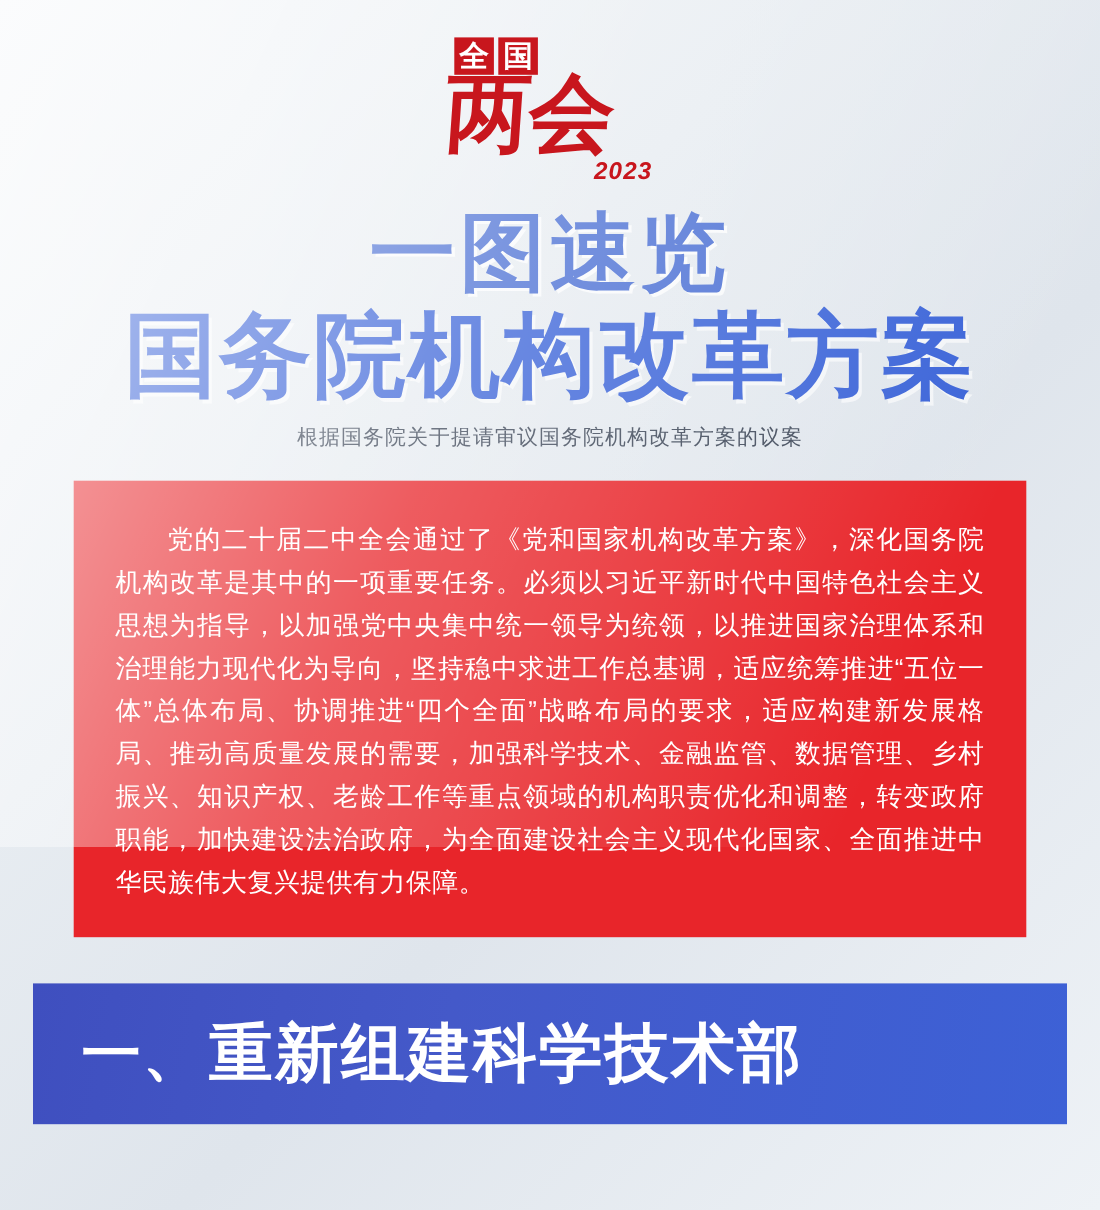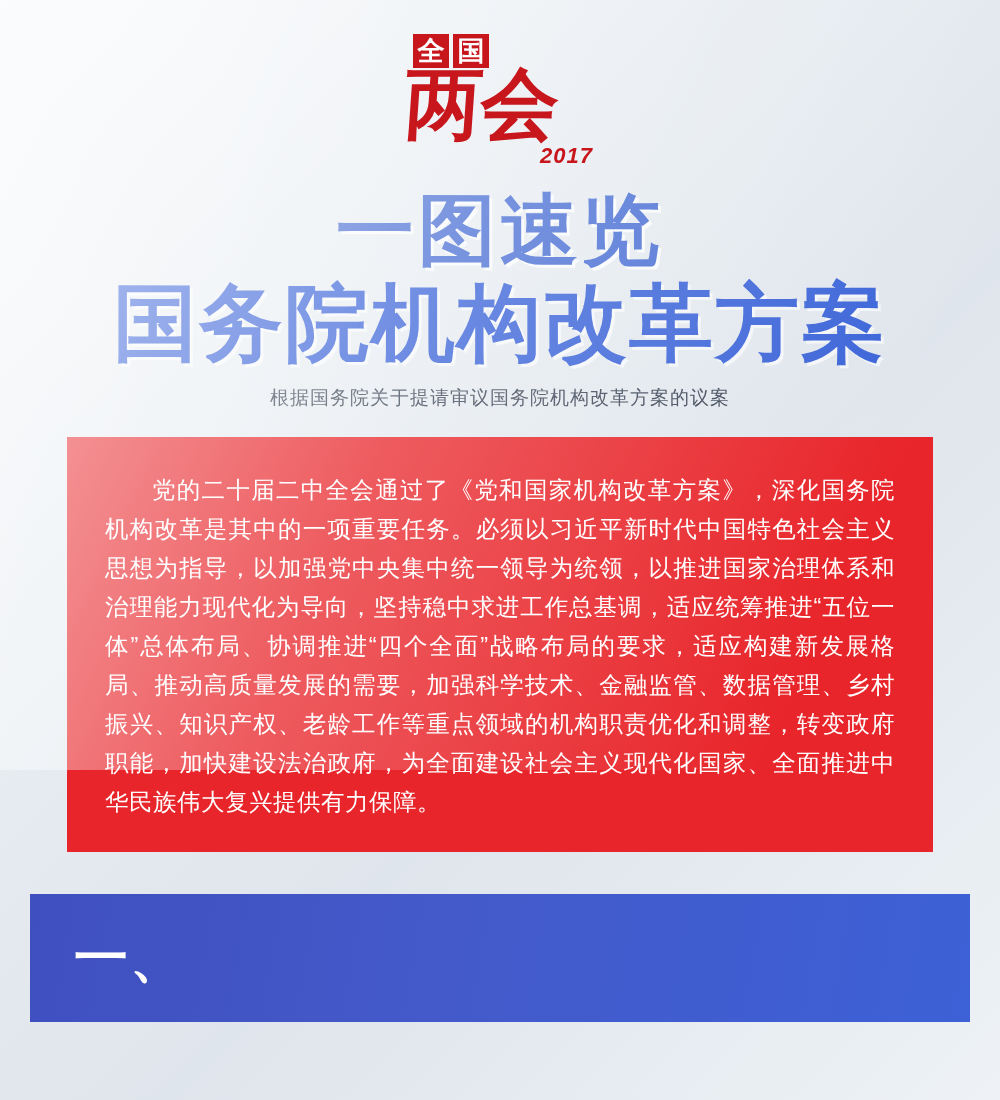--- a/index.html
+++ b/index.html
@@ -174,29 +174,30 @@
 
 <div class="poster">
 
   <div class="logo-wrap">
     <div class="logo">
       <div class="logo-top">
         <span>全</span>
         <span>国</span>
       </div>
       <div class="logo-big">两会</div>
-      <div class="logo-year">2017</div>
+      <div class="logo-year">2023</div>
     </div>
   </div>
 
   <div class="title-1">一图速览</div>
   <div class="title-2">国务院机构改革方案</div>
   <div class="subtitle">根据国务院关于提请审议国务院机构改革方案的议案</div>
 
   <div class="red-panel">
     <p>党的二十届二中全会通过了《党和国家机构改革方案》，深化国务院机构改革是其中的一项重要任务。必须以习近平新时代中国特色社会主义思想为指导，以加强党中央集中统一领导为统领，以推进国家治理体系和治理能力现代化为导向，坚持稳中求进工作总基调，适应统筹推进“五位一体”总体布局、协调推进“四个全面”战略布局的要求，适应构建新发展格局、推动高质量发展的需要，加强科学技术、金融监管、数据管理、乡村振兴、知识产权、老龄工作等重点领域的机构职责优化和调整，转变政府职能，加快建设法治政府，为全面建设社会主义现代化国家、全面推进中华民族伟大复兴提供有力保障。</p>
   </div>
 
   <div class="section-bar">
     <span class="section-num">一、</span>
+    <span class="section-title">重新组建科学技术部</span>
   </div>
 
 </div>
 
 </body></html>

